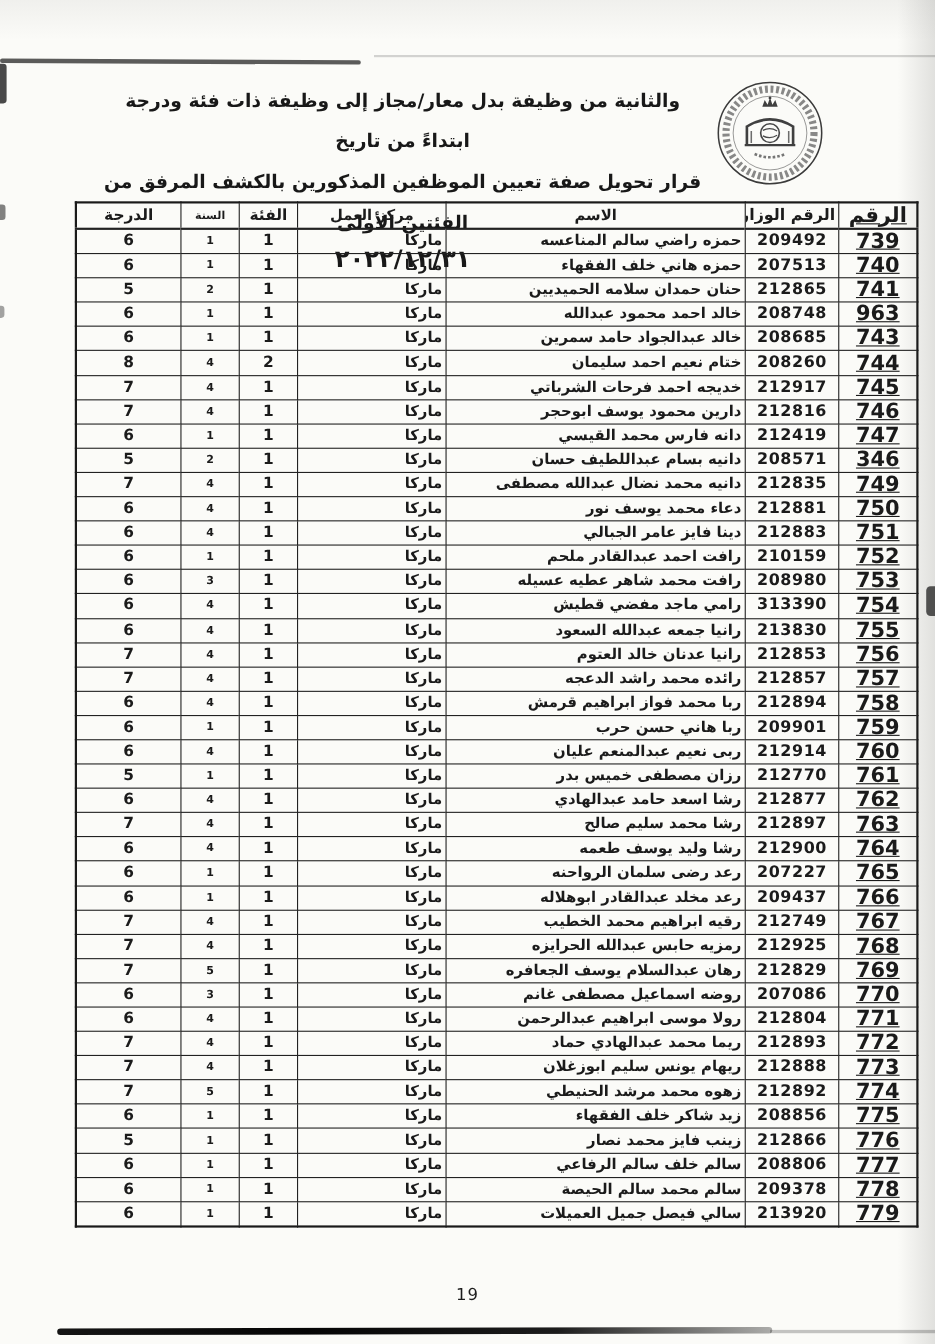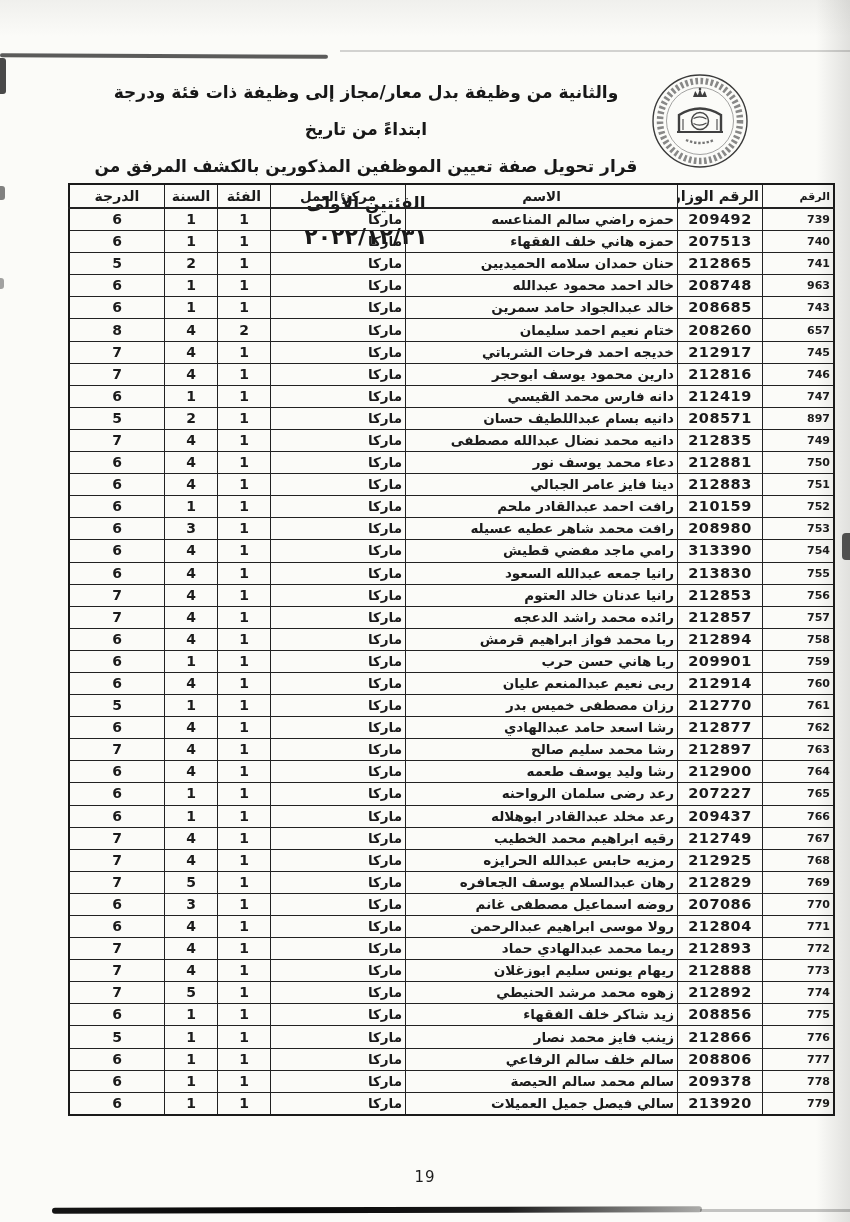--- a/index.html
+++ b/index.html
@@ -26,26 +26,26 @@
   table.emp-table{
     position:absolute;top:183px;left:68px;width:737px;
     border-collapse:collapse;table-layout:fixed;direction:rtl;
     font-weight:bold;border:2px solid #1a1a1a;
   }
   .emp-table th,.emp-table td{
     border:1.6px solid #222;height:21.1px;padding:0 3px;
     overflow:hidden;white-space:nowrap;font-size:13.5px;line-height:21px;
   }
   .emp-table thead th{height:22px;text-align:center;font-size:13.5px;border-bottom-width:2px;}
-  .emp-table .c0{width:64px;text-align:right;font-size:11px;}
+  .emp-table .c0{width:64px;text-align:center;font-size:19px;text-decoration:underline;}
   .emp-table .c1{width:78px;text-align:center;font-size:14.5px;letter-spacing:.5px;}
   .emp-table .c2{width:265px;text-align:right;}
   .emp-table .c3{width:128px;text-align:right;}
   .emp-table .c4{width:46px;text-align:center;font-size:14px;}
-  .emp-table .c5{width:46px;text-align:center;font-size:14px;}
+  .emp-table .c5{width:46px;text-align:center;font-size:10px;}
   .emp-table .c6{width:88px;text-align:center;font-size:14px;}
   .emp-table thead th.c2,.emp-table thead th.c3{text-align:center;}
   
   .page-number{
     position:absolute;top:1168px;left:0;width:850px;text-align:center;
     font-size:15px;font-weight:normal;letter-spacing:1px;color:#1c1c1c;
   }
   
   .art{position:absolute;background:#1d1d1d;pointer-events:none;}
   .art-topline{left:0;top:54px;width:328px;height:4px;opacity:.72;border-radius:2px;transform:rotate(.25deg);}
@@ -152,21 +152,21 @@
         <tr>
           <td class="c0">743</td>
           <td class="c1">208685</td>
           <td class="c2">خالد عبدالجواد حامد سمرين</td>
           <td class="c3">ماركا</td>
           <td class="c4">1</td>
           <td class="c5">1</td>
           <td class="c6">6</td>
         </tr>
         <tr>
-          <td class="c0">657</td>
+          <td class="c0">744</td>
           <td class="c1">208260</td>
           <td class="c2">ختام نعيم احمد سليمان</td>
           <td class="c3">ماركا</td>
           <td class="c4">2</td>
           <td class="c5">4</td>
           <td class="c6">8</td>
         </tr>
         <tr>
           <td class="c0">745</td>
           <td class="c1">212917</td>
@@ -188,21 +188,21 @@
         <tr>
           <td class="c0">747</td>
           <td class="c1">212419</td>
           <td class="c2">دانه فارس محمد القيسي</td>
           <td class="c3">ماركا</td>
           <td class="c4">1</td>
           <td class="c5">1</td>
           <td class="c6">6</td>
         </tr>
         <tr>
-          <td class="c0">897</td>
+          <td class="c0">346</td>
           <td class="c1">208571</td>
           <td class="c2">دانيه بسام عبداللطيف حسان</td>
           <td class="c3">ماركا</td>
           <td class="c4">1</td>
           <td class="c5">2</td>
           <td class="c6">5</td>
         </tr>
         <tr>
           <td class="c0">749</td>
           <td class="c1">212835</td>

